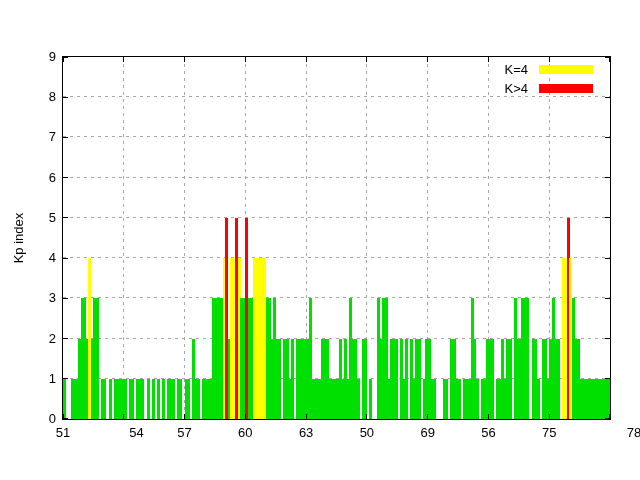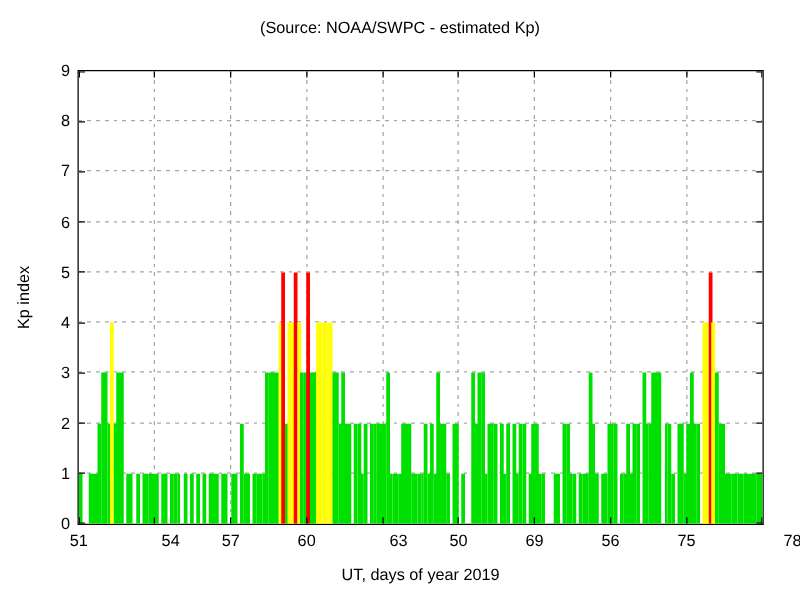--- a/index.html
+++ b/index.html
@@ -20,21 +20,20 @@
           text-align:center;font-size:13px;transform:rotate(-90deg);}
   .legend{position:absolute;top:3px;right:17px;}
   .legend-row{display:flex;align-items:center;justify-content:flex-end;height:19px;}
   .legend-label{font-size:13px;margin-right:11px;}
   .legend-swatch{width:54px;height:9px;display:inline-block;}
 </style>
 </head>
 <body>
 
 <div class="canvas">
-  <div class="title">(Source: NOAA/SWPC - estimated Kp)</div>
   <div class="ylabel">Kp index</div>
 
   <div class="plot" id="plot">
     <div id="grid-layer">
         <div class="gridh" style="bottom: 40.2222px;"></div>
         <div class="gridh" style="bottom: 80.4444px;"></div>
         <div class="gridh" style="bottom: 120.667px;"></div>
         <div class="gridh" style="bottom: 160.889px;"></div>
         <div class="gridh" style="bottom: 201.111px;"></div>
         <div class="gridh" style="bottom: 241.333px;"></div>
@@ -267,42 +266,49 @@
         <div class="tick" style="top: 120.167px; left: 0px; width: 5px; height: 1px;"></div>
         <div class="tick" style="top: 120.167px; right: 0px; width: 5px; height: 1px;"></div>
         <div class="tick" style="top: 79.9444px; left: 0px; width: 5px; height: 1px;"></div>
         <div class="tick" style="top: 79.9444px; right: 0px; width: 5px; height: 1px;"></div>
         <div class="tick" style="top: 39.7222px; left: 0px; width: 5px; height: 1px;"></div>
         <div class="tick" style="top: 39.7222px; right: 0px; width: 5px; height: 1px;"></div>
         <div class="tick" style="top: 0px; left: 0px; width: 5px; height: 1px;"></div>
         <div class="tick" style="top: 0px; right: 0px; width: 5px; height: 1px;"></div>
       </div>
     <div class="legend" id="legend">
+        <div class="legend-row">
+          <div class="legend-label">K=4</div>
+          <div class="legend-swatch" style="background: rgb(255, 255, 0);"></div>
+        </div>
+        <div class="legend-row">
+          <div class="legend-label">K&gt;4</div>
+          <div class="legend-swatch" style="background: rgb(255, 0, 0);"></div>
+        </div>
       </div>
   </div>
 
   <div id="ytick-labels">
       <div class="ytick-label" style="top: 411px;">0</div>
       <div class="ytick-label" style="top: 370.778px;">1</div>
       <div class="ytick-label" style="top: 330.556px;">2</div>
       <div class="ytick-label" style="top: 290.333px;">3</div>
       <div class="ytick-label" style="top: 250.111px;">4</div>
       <div class="ytick-label" style="top: 209.889px;">5</div>
       <div class="ytick-label" style="top: 169.667px;">6</div>
       <div class="ytick-label" style="top: 129.444px;">7</div>
       <div class="ytick-label" style="top: 89.2222px;">8</div>
       <div class="ytick-label" style="top: 49px;">9</div>
     </div>
   <div id="xtick-labels">
       <div class="xtick-label" style="left: 43px;">51</div>
       <div class="xtick-label" style="left: 103.778px; text-align: right;">54</div>
       <div class="xtick-label" style="left: 164.556px;">57</div>
       <div class="xtick-label" style="left: 225.333px;">60</div>
-      <div class="xtick-label" style="left: 286.111px; text-align: right;">63</div>
+      <div class="xtick-label" style="left: 286.111px;">63</div>
       <div class="xtick-label" style="left: 346.889px;">50</div>
       <div class="xtick-label" style="left: 407.667px;">69</div>
       <div class="xtick-label" style="left: 468.444px;">56</div>
       <div class="xtick-label" style="left: 529.222px;">75</div>
       <div class="xtick-label" style="left: 614px;">78</div>
     </div>
 
-  <div class="xlabel">UT, days of year 2019</div>
 </div>
 
 </body></html>

